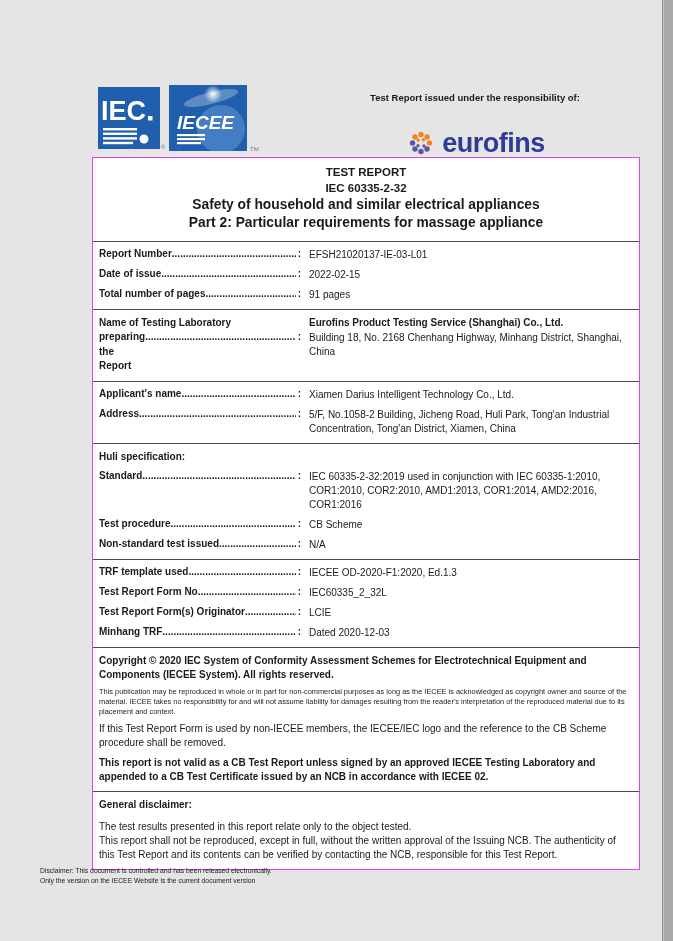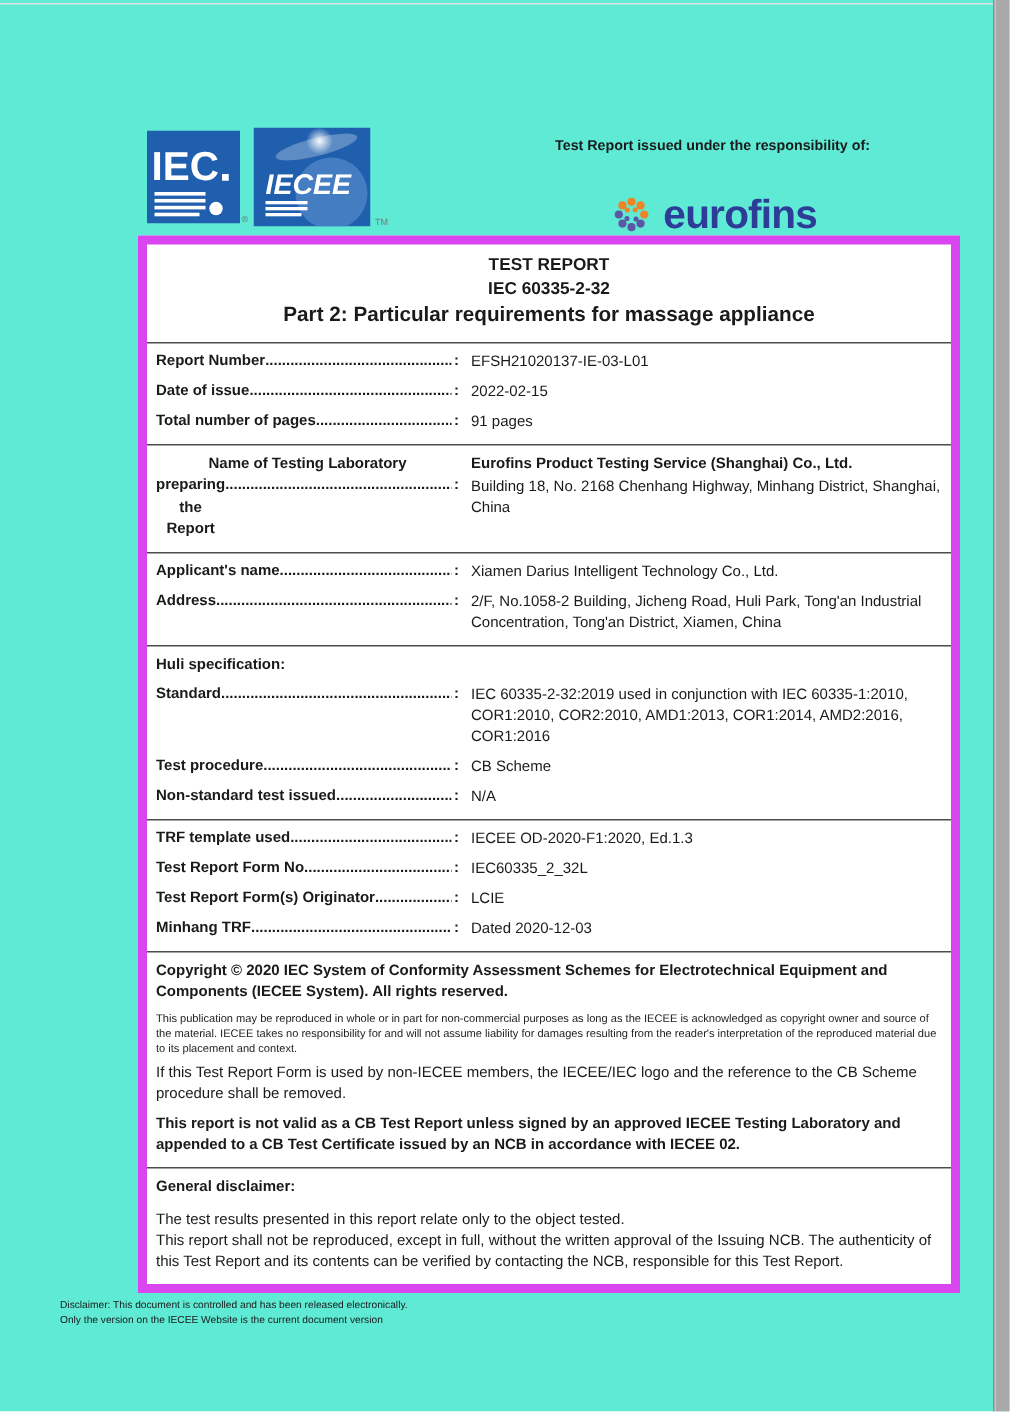--- a/index.html
+++ b/index.html
@@ -1,18 +1,18 @@
 <!DOCTYPE html>
 <html style="--iec_blue: #1f5fad; --eurofins_blue: #2d3c96; --eurofins_orange: #f08323; --eurofins_purple: #5a57a5;"><head>
 <meta charset="utf-8">
 <style>
   * { margin:0; padding:0; box-sizing:border-box; }
   html,body { width:673px; height:941px; background:#ffffff; overflow:hidden;
               font-family:"Liberation Sans", sans-serif; color:#1a1a1a; }
-  .stage { position:relative; width:673px; height:941px; background:#5eead4; }
+  .stage { position:relative; width:673px; height:941px; background:#e5e5e5; }
   .window-topline { position:absolute; top:2px; left:0; width:100%; border-top:1px solid #e0e0e0; }
 
   
   .scrollbar { position:absolute; top:0; right:0; width:11px; height:941px;
                background:#c6c6c6; border-left:1px solid #8f8f8f; }
   .scroll-thumb { position:absolute; top:0; left:1px; width:10px; height:941px; background:#a9a9a9; }
 
   
   .header { position:absolute; left:92px; top:84px; width:548px; height:72px; }
   .logos { position:absolute; left:6px; top:0; width:180px; height:72px; }
@@ -27,39 +27,39 @@
   .responsibility { font-size:9.5px; font-weight:bold; line-height:1.2; }
   .eurofins { display:inline-flex; align-items:center; gap:5px; margin-top:24px; padding-bottom:4px; }
   .eurofins-text { font-size:27px; font-weight:bold; letter-spacing:-0.5px;
                    color:var(--eurofins_blue,#2d3c96); line-height:1; }
   .petal-o { fill:var(--eurofins_orange,#f08323); }
   .petal-p { fill:var(--eurofins_purple,#5a57a5); }
   .signature-line { position:absolute; right:0; top:66px; width:185px; border-top:2px solid #46508f; }
 
   
   .doc-table { position:absolute; left:92px; top:157px; width:548px;
-               border:6px solid #d946ef; background:#fff; font-size:10px; }
+               border:1px solid #d946ef; background:#fff; font-size:10px; }
   .sect { border-top:1px solid #4d4d4d; padding:3px 0 4px 0; }
   .sect.first { border-top:none; }
 
   .title-block { text-align:center; padding:7px 4px 9px 4px; }
   .tb1, .tb2 { font-size:11.5px; font-weight:bold; line-height:1.35; }
   .tb3, .tb4 { font-size:13.8px; font-weight:bold; line-height:1.3; }
 
   .row { display:flex; align-items:flex-start; padding:3px 6px 3px 6px; }
   .lbl { width:202px; flex:0 0 202px; display:flex; align-items:center;
          font-weight:bold; min-width:0; }
   .lbl .lt { white-space:nowrap; }
   .dots { flex:1 1 auto; min-width:0; overflow:hidden; white-space:nowrap; }
   .colon { margin-left:2px; }
   .val { flex:1 1 auto; padding-left:8px; line-height:1.4; }
   .val .vbold { font-weight:bold; display:block; margin-bottom:1px; }
   .lbl-2line { width:202px; flex:0 0 202px; font-weight:bold; min-width:0; }
   .lbl-2line .l2 { display:flex; align-items:baseline; min-width:0; }
-  .lh { line-height:1.45;text-align:center; }
+  .lh { line-height:1.45; }
 
   .full-row { padding:3px 6px; }
   .bold-head { font-weight:bold; line-height:1.4; }
   .para { padding:3px 6px; line-height:1.4; }
   .para.b { font-weight:bold; }
   .fineprint { padding:2px 6px; font-size:7.4px; line-height:1.35; color:#222; }
 
   
   .footer-disclaimer { position:absolute; left:40px; top:866px; font-size:6.8px;
                        line-height:1.4; color:#1a1a1a; }
@@ -125,20 +125,21 @@
       </div>
       <div class="signature-line"></div>
     </div>
   </div>
 
   <div class="doc-table">
 
     <div class="sect first title-block">
       <div class="tb1">TEST REPORT</div>
       <div class="tb2">IEC 60335-2-32</div>
+      <div class="tb3">Safety of household and similar electrical appliances</div>
       <div class="tb4">Part 2: Particular requirements for massage appliance</div>
     </div>
 
     <div class="sect">
       <div class="row">
         <div class="lbl">
           <span class="lt">Report Number</span>
           <span class="dots">..................................................................................................................................</span>
           <span class="colon">:</span>
         </div>
@@ -187,21 +188,21 @@
           <span class="colon">:</span>
         </div>
         <div class="val">Xiamen Darius Intelligent Technology Co., Ltd.</div>
       </div>
       <div class="row">
         <div class="lbl">
           <span class="lt">Address</span>
           <span class="dots">..................................................................................................................................</span>
           <span class="colon">:</span>
         </div>
-        <div class="val">2/F, No.1058-2 Building, Jicheng Road, Huli Park, Tong'an Industrial Concentration, Tong'an District, Xiamen, China</div>
+        <div class="val">5/F, No.1058-2 Building, Jicheng Road, Huli Park, Tong'an Industrial Concentration, Tong'an District, Xiamen, China</div>
       </div>
     </div>
 
     <div class="sect">
       <div class="full-row bold-head">Huli specification:</div>
       <div class="row">
         <div class="lbl">
           <span class="lt">Standard</span>
           <span class="dots">..................................................................................................................................</span>
           <span class="colon">:</span>

